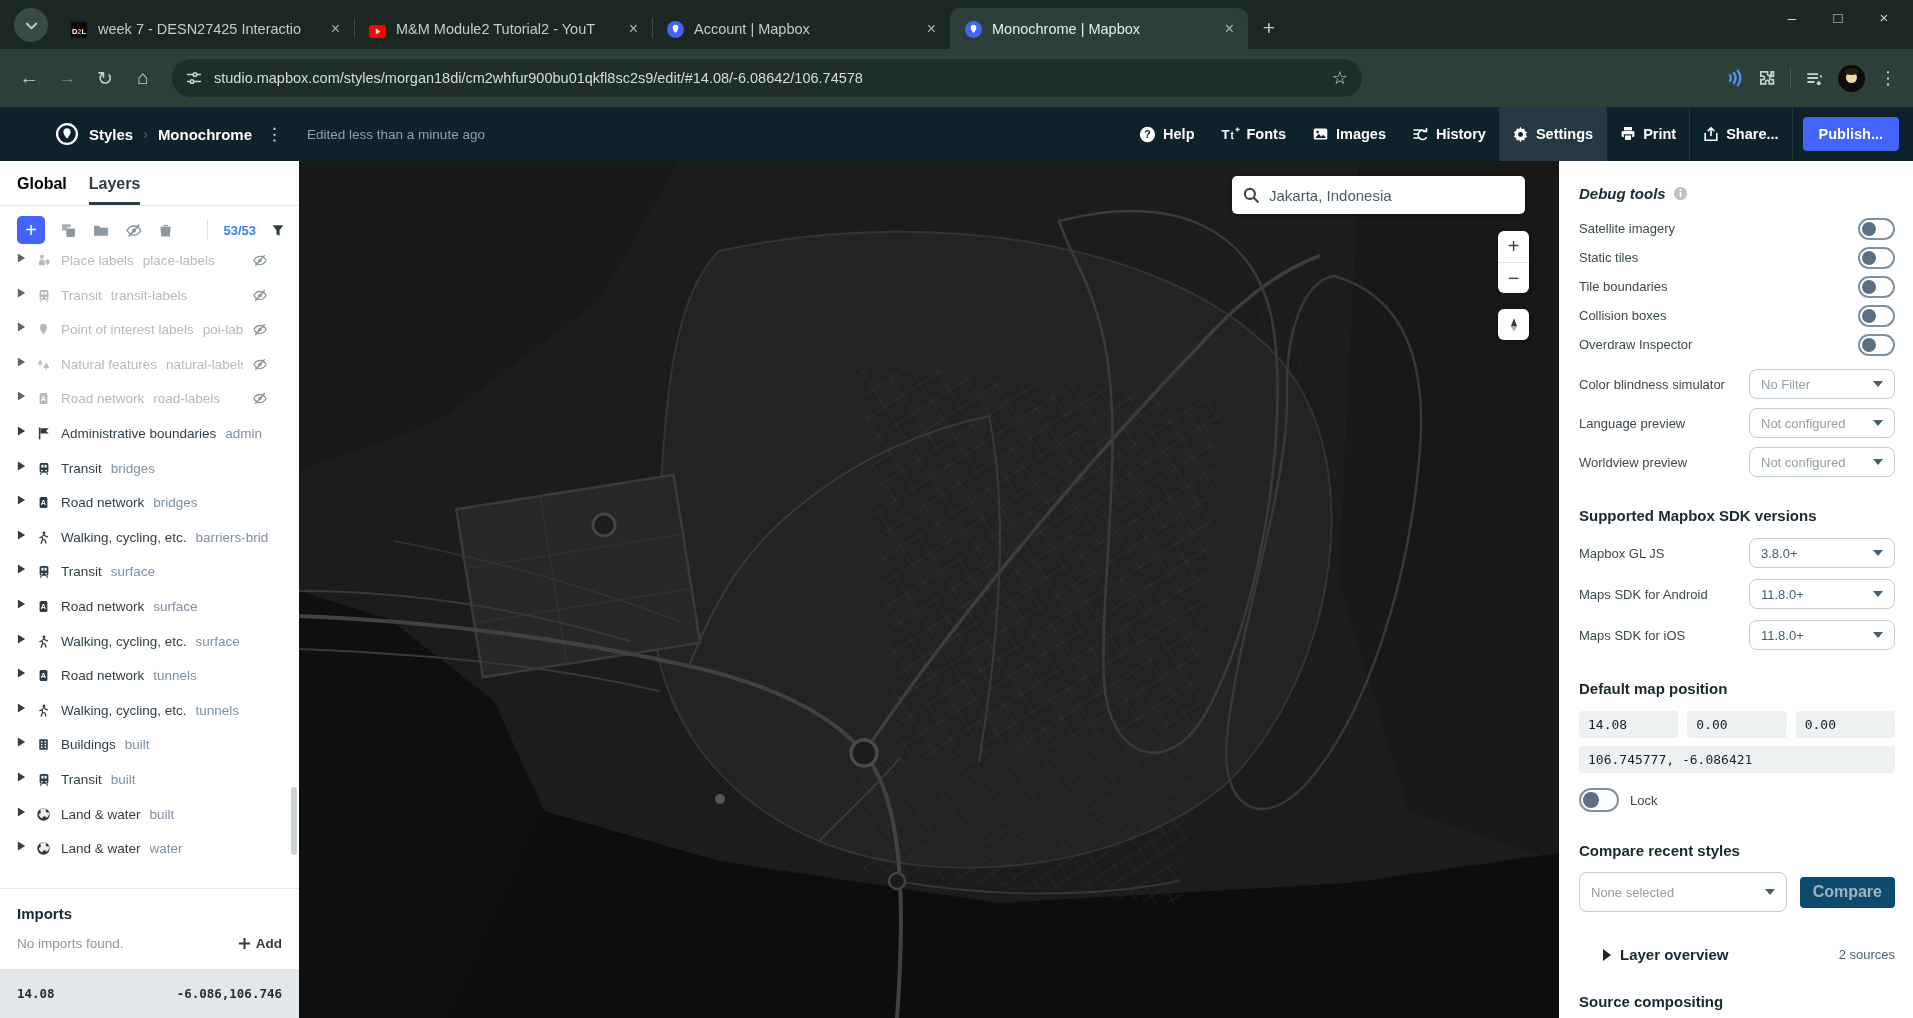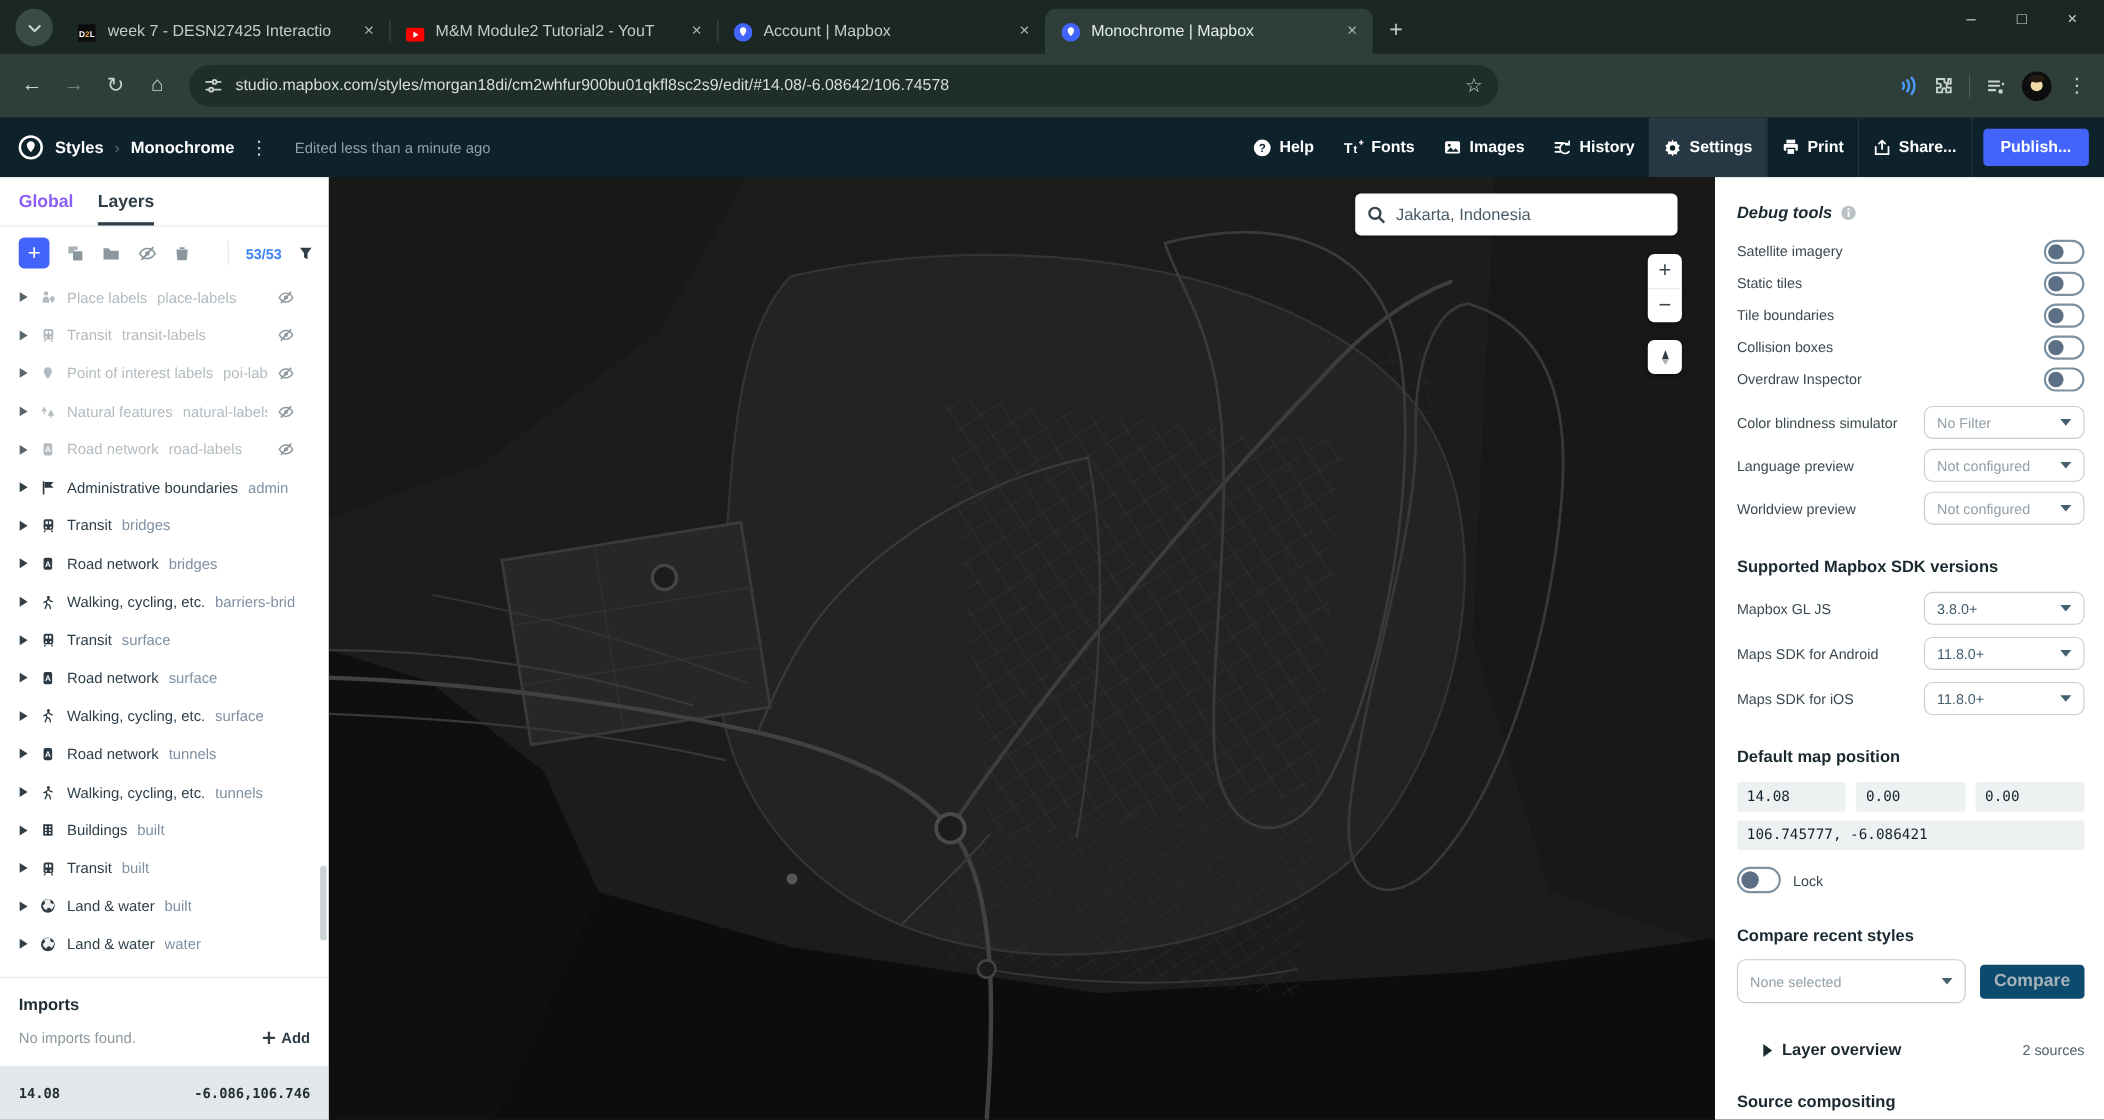--- a/index.html
+++ b/index.html
@@ -39,52 +39,52 @@
   .tb-right { display:flex; align-items:center; gap:14px; margin-left:auto; padding-right:4px; }
   .vsep { width:1px; height:22px; background:#4a5955; }
   .avatar { width:27px; height:27px; border-radius:50%; background:#0d0d0d; position:relative; overflow:hidden; }
   .avatar::after { content:''; position:absolute; left:8px; top:7px; width:11px; height:11px; border-radius:50%;
     background:#efd9a4; }
   .avatar::before { content:''; position:absolute; left:6px; top:3px; width:15px; height:7px; border-radius:50%;
     background:#241a12; z-index:2; }
 
   
   .studio-header { height:54px; background:#0e222c; display:flex; align-items:stretch; color:#fff; flex:0 0 auto; }
-  .sh-left { display:flex; align-items:center; gap:10px; padding:0 16px; }
+  .sh-left { display:flex; align-items:center; gap:10px; padding:0 16px;margin-left:39px; }
   .crumb { font-size:15px; font-weight:bold; color:#fff; cursor:pointer; }
   .crumb-sep { color:#5c6e78; font-size:14px; }
   .kebab { color:#cdd6da; font-size:17px; padding:0 4px; cursor:pointer; }
   .edited { color:#8fa0a8; font-size:13.5px; margin-left:10px; }
   .sh-right { margin-left:auto; display:flex; align-items:stretch; }
   .nav-item { display:flex; align-items:center; gap:7px; padding:0 13px; font-size:14.5px; font-weight:bold;
     cursor:pointer; }
   .nav-item.active { background:#263843; }
   .nav-item.sep { border-left:1px solid #243641; }
   .publish-wrap { display:flex; align-items:center; padding:0 14px 0 10px; border-left:1px solid #243641; }
   .publish-btn { background:#4264fb; color:#fff; font-weight:bold; font-size:14.5px; border:none; border-radius:4px;
     padding:9px 16px; cursor:pointer; font-family:inherit; }
 
   
   .workspace { flex:1; display:flex; min-height:0; }
 
   
   .sidebar { width:299px; background:#fff; position:relative; flex:0 0 auto; display:flex; flex-direction:column; }
   .side-tabs { display:flex; gap:22px; padding:14px 17px 0; border-bottom:1px solid #e6eaec; }
   .stab { font-size:16px; font-weight:bold; padding-bottom:9px; cursor:pointer; }
-  .stab.inactive { color:#8b5cf6; }
+  .stab.inactive { color:#000000; }
   .stab.active { color:#2e3d46; border-bottom:3px solid #2e3d46; }
   .side-toolbar { display:flex; align-items:center; padding:10px 14px 9px 17px; gap:15px; }
   .add-layer { width:28px; height:28px; background:#4264fb; border:none; border-radius:5px; color:#fff;
     font-size:20px; line-height:26px; cursor:pointer; flex:0 0 auto; }
   .ticon { color:#8b979e; display:flex; align-items:center; cursor:pointer; }
   .tb-divider { width:1px; height:22px; background:#e1e6e8; margin-left:auto; }
   .filter-count { font-size:13px; font-weight:bold; color:#3b82f6; }
   .funnel { color:#2e3d46; }
   .layer-list { flex:0 0 auto; }
-  .layer-row { height:34.6px; display:flex; align-items:center; padding:0 31px 0 17px; gap:9px; cursor:pointer; }
+  .layer-row { height:34.6px; display:flex; align-items:flex-start; padding:0 31px 0 17px; gap:9px; cursor:pointer; }
   .lcaret { color:#333f47; display:flex; flex:0 0 auto; }
   .licon { color:#2e3b44; display:flex; flex:0 0 auto; width:17px; justify-content:center; }
   .lname { font-size:13.5px; color:#2e3e48; white-space:nowrap; }
   .lvalue { font-size:13.5px; color:#7e90a2; white-space:nowrap; overflow:hidden; }
   .leye { margin-left:auto; color:#8d999f; display:flex; flex:0 0 auto; }
   .layer-row.hidden .lname, .layer-row.hidden .lvalue { color:#b3bbc0; }
   .layer-row.hidden .licon { color:#b3bbc0; }
   .layer-row.hidden .lcaret { color:#5a666d; }
   .imports { border-top:1px solid #e6eaec; margin-top:12px; padding:16px 17px 0; }
   .imports-title { font-size:15px; font-weight:bold; color:#1d2b33; margin-bottom:14px; }

